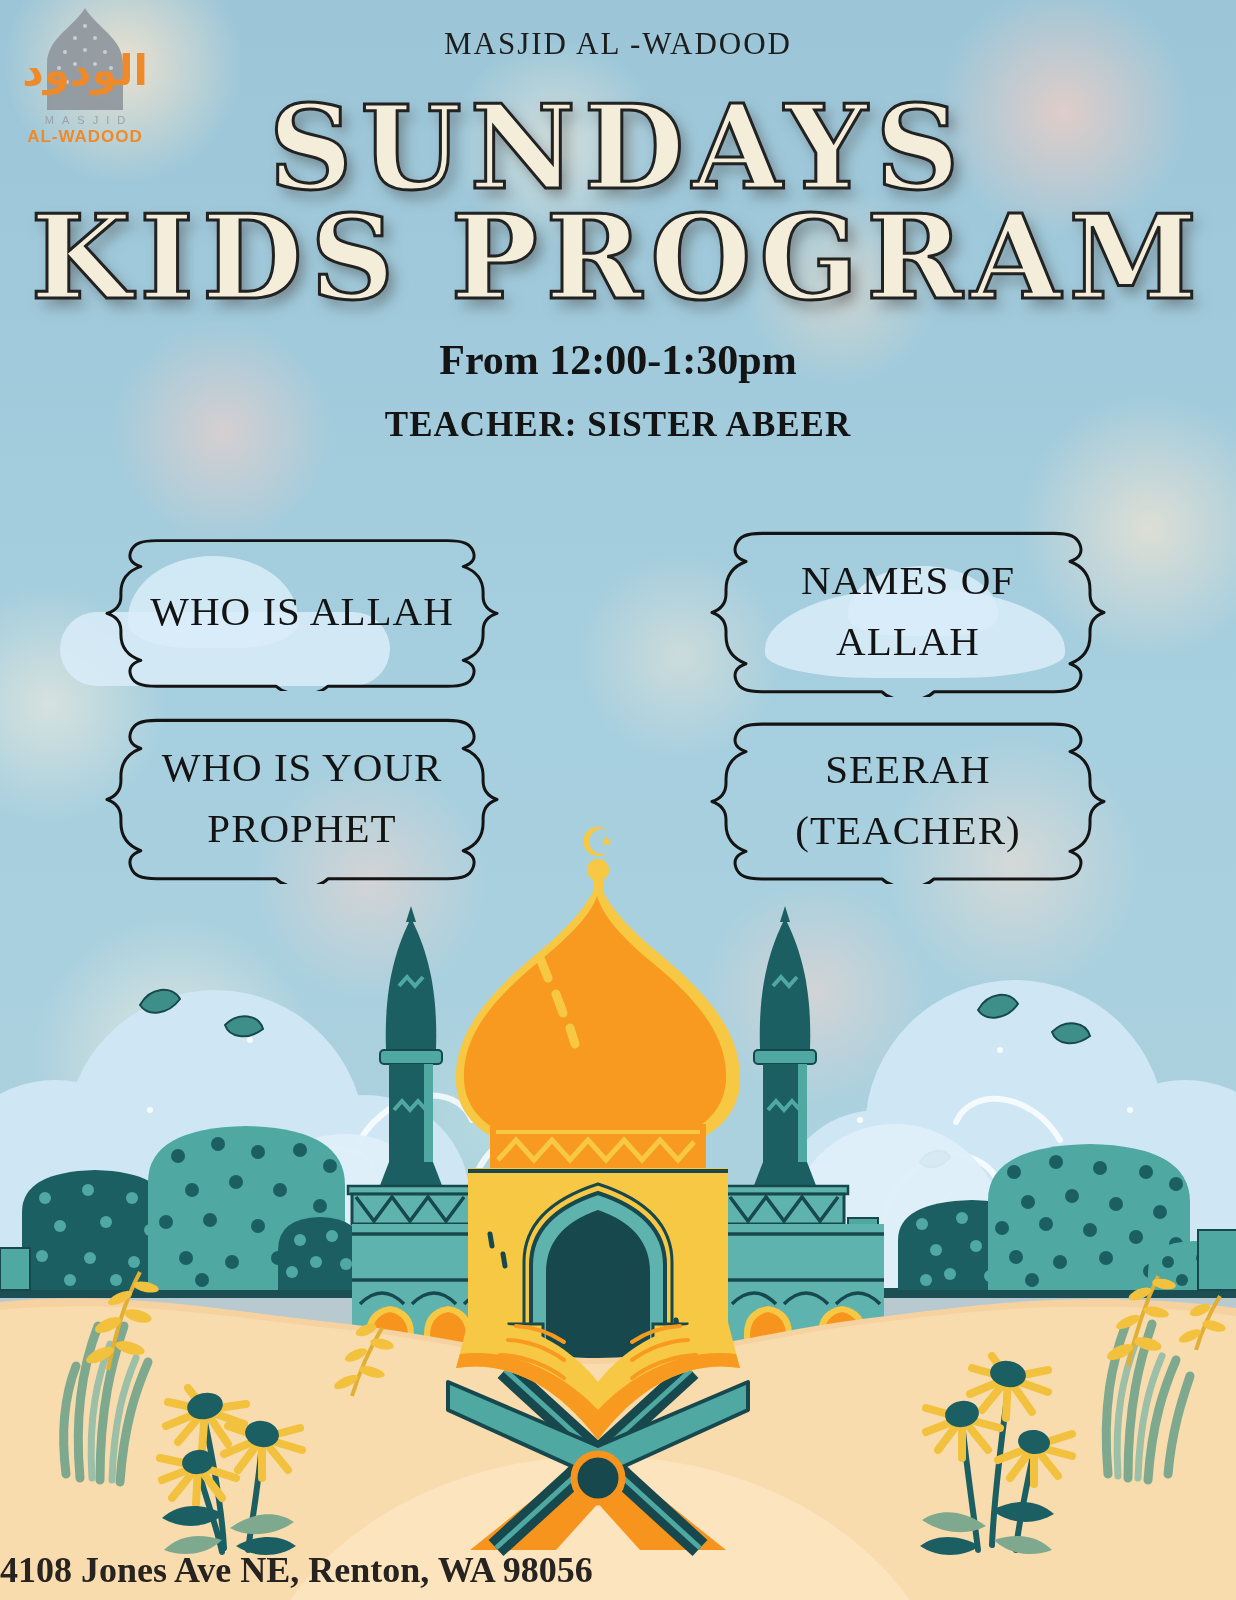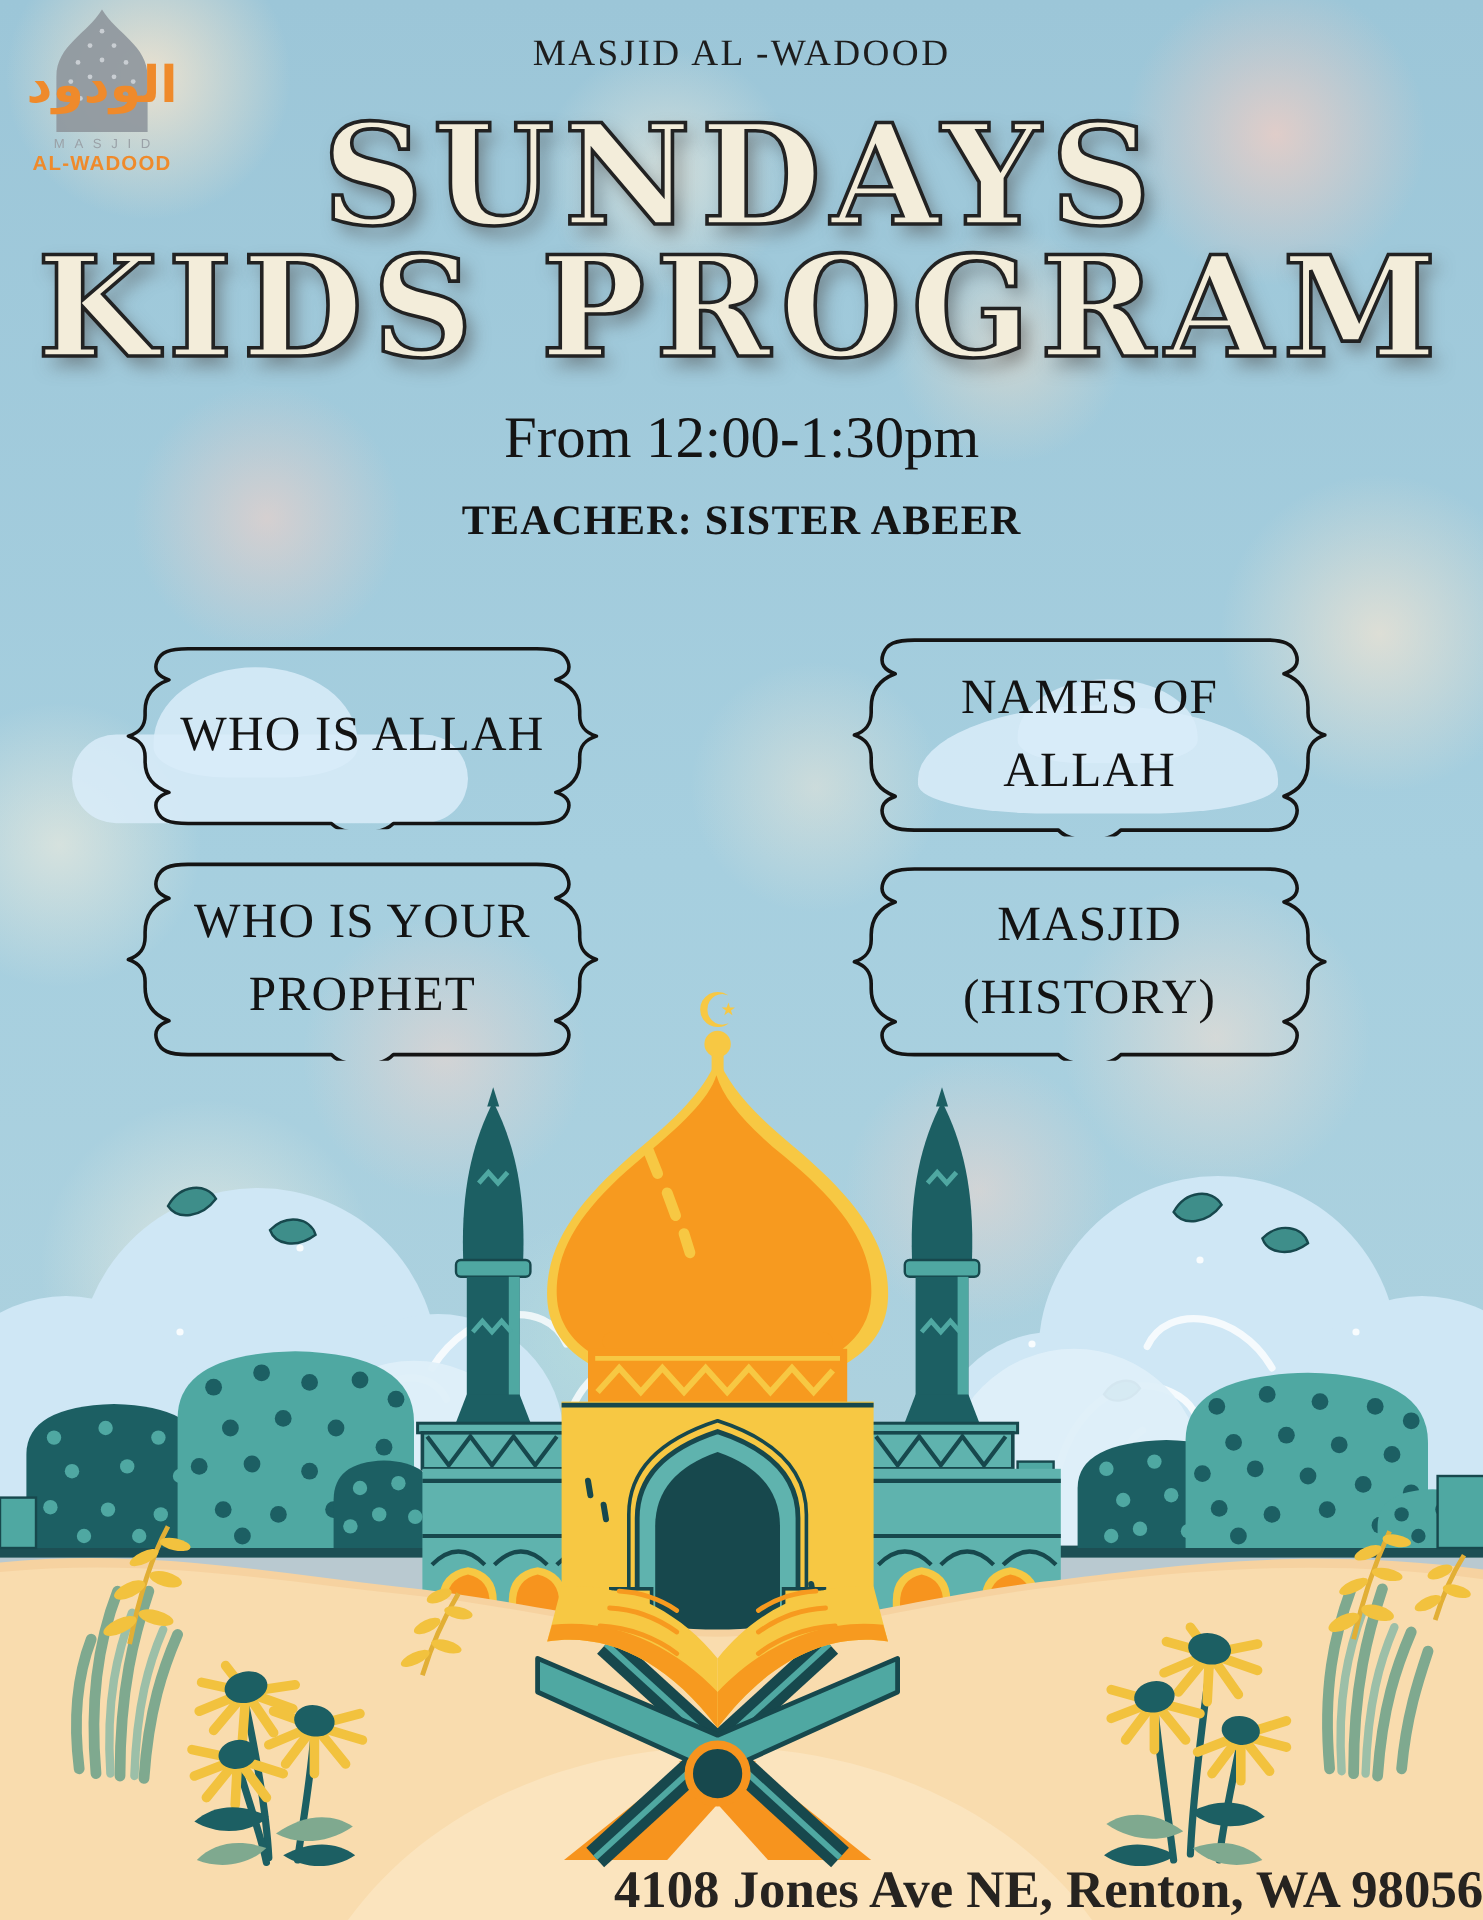--- a/index.html
+++ b/index.html
@@ -23,42 +23,42 @@
       radial-gradient(circle 150px at 40% 70%, rgba(191,228,222,.45) 0%, rgba(191,228,222,0) 70%),
       linear-gradient(180deg,#9CC6D8 0%,#A6CFDF 45%,#B2D3DE 100%);
   }
   .org-name{position:absolute;top:26px;left:0;right:0;text-align:center;
     font-size:31px;font-weight:400;letter-spacing:2px;color:#1d1d1d;}
   .title{position:absolute;top:92px;left:0;right:0;text-align:center;
     font-family:"DejaVu Serif",serif;font-weight:700;font-size:116px;line-height:110px;
     letter-spacing:8px;color:#F3EDDA;-webkit-text-stroke:3px #222;
     text-shadow:6px 8px 14px rgba(80,80,80,.55);}
   .details{position:absolute;top:336px;left:0;right:0;text-align:center;color:#141414;}
-  .details .time{font-size:49px;font-weight:400;}
+  .details .time{font-size:42px;font-weight:700;}
   .details .age{font-size:35px;font-weight:700;margin-top:22px;letter-spacing:1px;}
   .details .teacher{font-size:35px;font-weight:700;margin-top:21px;letter-spacing:1px;}
   .topic{position:absolute;display:flex;align-items:center;justify-content:center;text-align:center;}
   .topic svg.frame{position:absolute;inset:0;width:100%;height:100%;}
   .topic .label{position:relative;font-size:41px;letter-spacing:1px;line-height:1.5;color:#131313;}
   .t1{left:103px;top:533px;width:398px;height:158px;}
   .t2{left:708px;top:525px;width:400px;height:172px;justify-content:center;}
   .t3{left:103px;top:712px;width:398px;height:172px;}
   .t4{left:708px;top:716px;width:400px;height:168px;}
   .t1 .label{width:380px;}
   .t2 .label{width:260px;}
   .t3 .label{width:330px;}
   .t4 .label{width:280px;}
   .boxcloud{position:absolute;background:#D9ECF9;opacity:.85;border-radius:55% 55% 40% 40% / 75% 75% 30% 30%;}
   .bc1{left:128px;top:556px;width:170px;height:92px;}
   .bc2{left:60px;top:612px;width:330px;height:74px;border-radius:45px;}
   .bc3{left:765px;top:588px;width:300px;height:90px;}
   .bc4{left:848px;top:566px;width:150px;height:70px;}
   .scene{position:absolute;left:0;top:810px;width:1236px;height:790px;}
-  .address{position:absolute;top:1549px;left:0;right:0;text-align:right;
-    font-size:44px;font-weight:700;color:#262320;z-index:5;}
+  .address{position:absolute;top:1549px;left:0;right:0;text-align:left;
+    font-size:36px;font-weight:700;color:#262320;z-index:5;}
   .logo{position:absolute;left:18px;top:6px;width:134px;text-align:center;z-index:4;}
   .logo .dome-wrap{position:relative;height:108px;}
   .logo .arabic{position:absolute;left:0;right:0;top:40px;
     font-family:"DejaVu Sans",sans-serif;font-size:42px;font-weight:700;color:#EF8A2B;}
   .logo .masjid{font-family:"Liberation Sans",sans-serif;font-size:11px;letter-spacing:8px;color:#9AA1A7;margin-left:8px;}
   .logo .name{font-family:"Liberation Sans",sans-serif;font-size:17px;font-weight:700;letter-spacing:1px;color:#EF8A2B;margin-top:1px;}
 </style>
 </head>
 <body>
 
@@ -121,21 +121,21 @@
   <div class="topic t3">
     <svg class="frame" viewBox="0 0 400 165" preserveAspectRatio="none">
       <path d="M54,8 L346,8 C362,8 369,11 372,19 C375,27 371,32 362,35 C376,40 382,49 382,62 L382,66 C382,76 387,81 396,84 C387,87 382,92 382,102 L382,106 C382,119 376,128 362,133 C371,136 375,141 372,149 C369,157 362,160 346,160 L226,160 C215,171 185,171 174,160 L54,160 C38,160 31,157 28,149 C25,141 29,136 38,133 C24,128 18,119 18,106 L18,102 C18,92 13,87 4,84 C13,81 18,76 18,66 L18,62 C18,49 24,40 38,35 C29,32 25,27 28,19 C31,11 38,8 54,8 Z" fill="none" stroke="#141414" stroke-width="3" stroke-linejoin="round"></path>
     </svg>
     <div class="label">WHO IS YOUR PROPHET</div>
   </div>
   <div class="topic t4">
     <svg class="frame" viewBox="0 0 400 165" preserveAspectRatio="none">
       <path d="M54,8 L346,8 C362,8 369,11 372,19 C375,27 371,32 362,35 C376,40 382,49 382,62 L382,66 C382,76 387,81 396,84 C387,87 382,92 382,102 L382,106 C382,119 376,128 362,133 C371,136 375,141 372,149 C369,157 362,160 346,160 L226,160 C215,171 185,171 174,160 L54,160 C38,160 31,157 28,149 C25,141 29,136 38,133 C24,128 18,119 18,106 L18,102 C18,92 13,87 4,84 C13,81 18,76 18,66 L18,62 C18,49 24,40 38,35 C29,32 25,27 28,19 C31,11 38,8 54,8 Z" fill="none" stroke="#141414" stroke-width="3" stroke-linejoin="round"></path>
     </svg>
-    <div class="label">MASJID (HISTORY)</div>
+    <div class="label">SEERAH (TEACHER)</div>
   </div>
 
   <svg class="scene" viewBox="0 0 1236 790">
 
     <g>
       <circle cx="215" cy="330" r="150" fill="#CFE7F5"></circle>
       <circle cx="55" cy="385" r="115" fill="#CFE7F5"></circle>
       <circle cx="365" cy="390" r="105" fill="#CFE7F5"></circle>
       <rect x="-30" y="360" width="470" height="125" fill="#CFE7F5"></rect>
       <g stroke="rgba(255,255,255,0.78)" stroke-width="6" fill="none" stroke-linecap="round">

